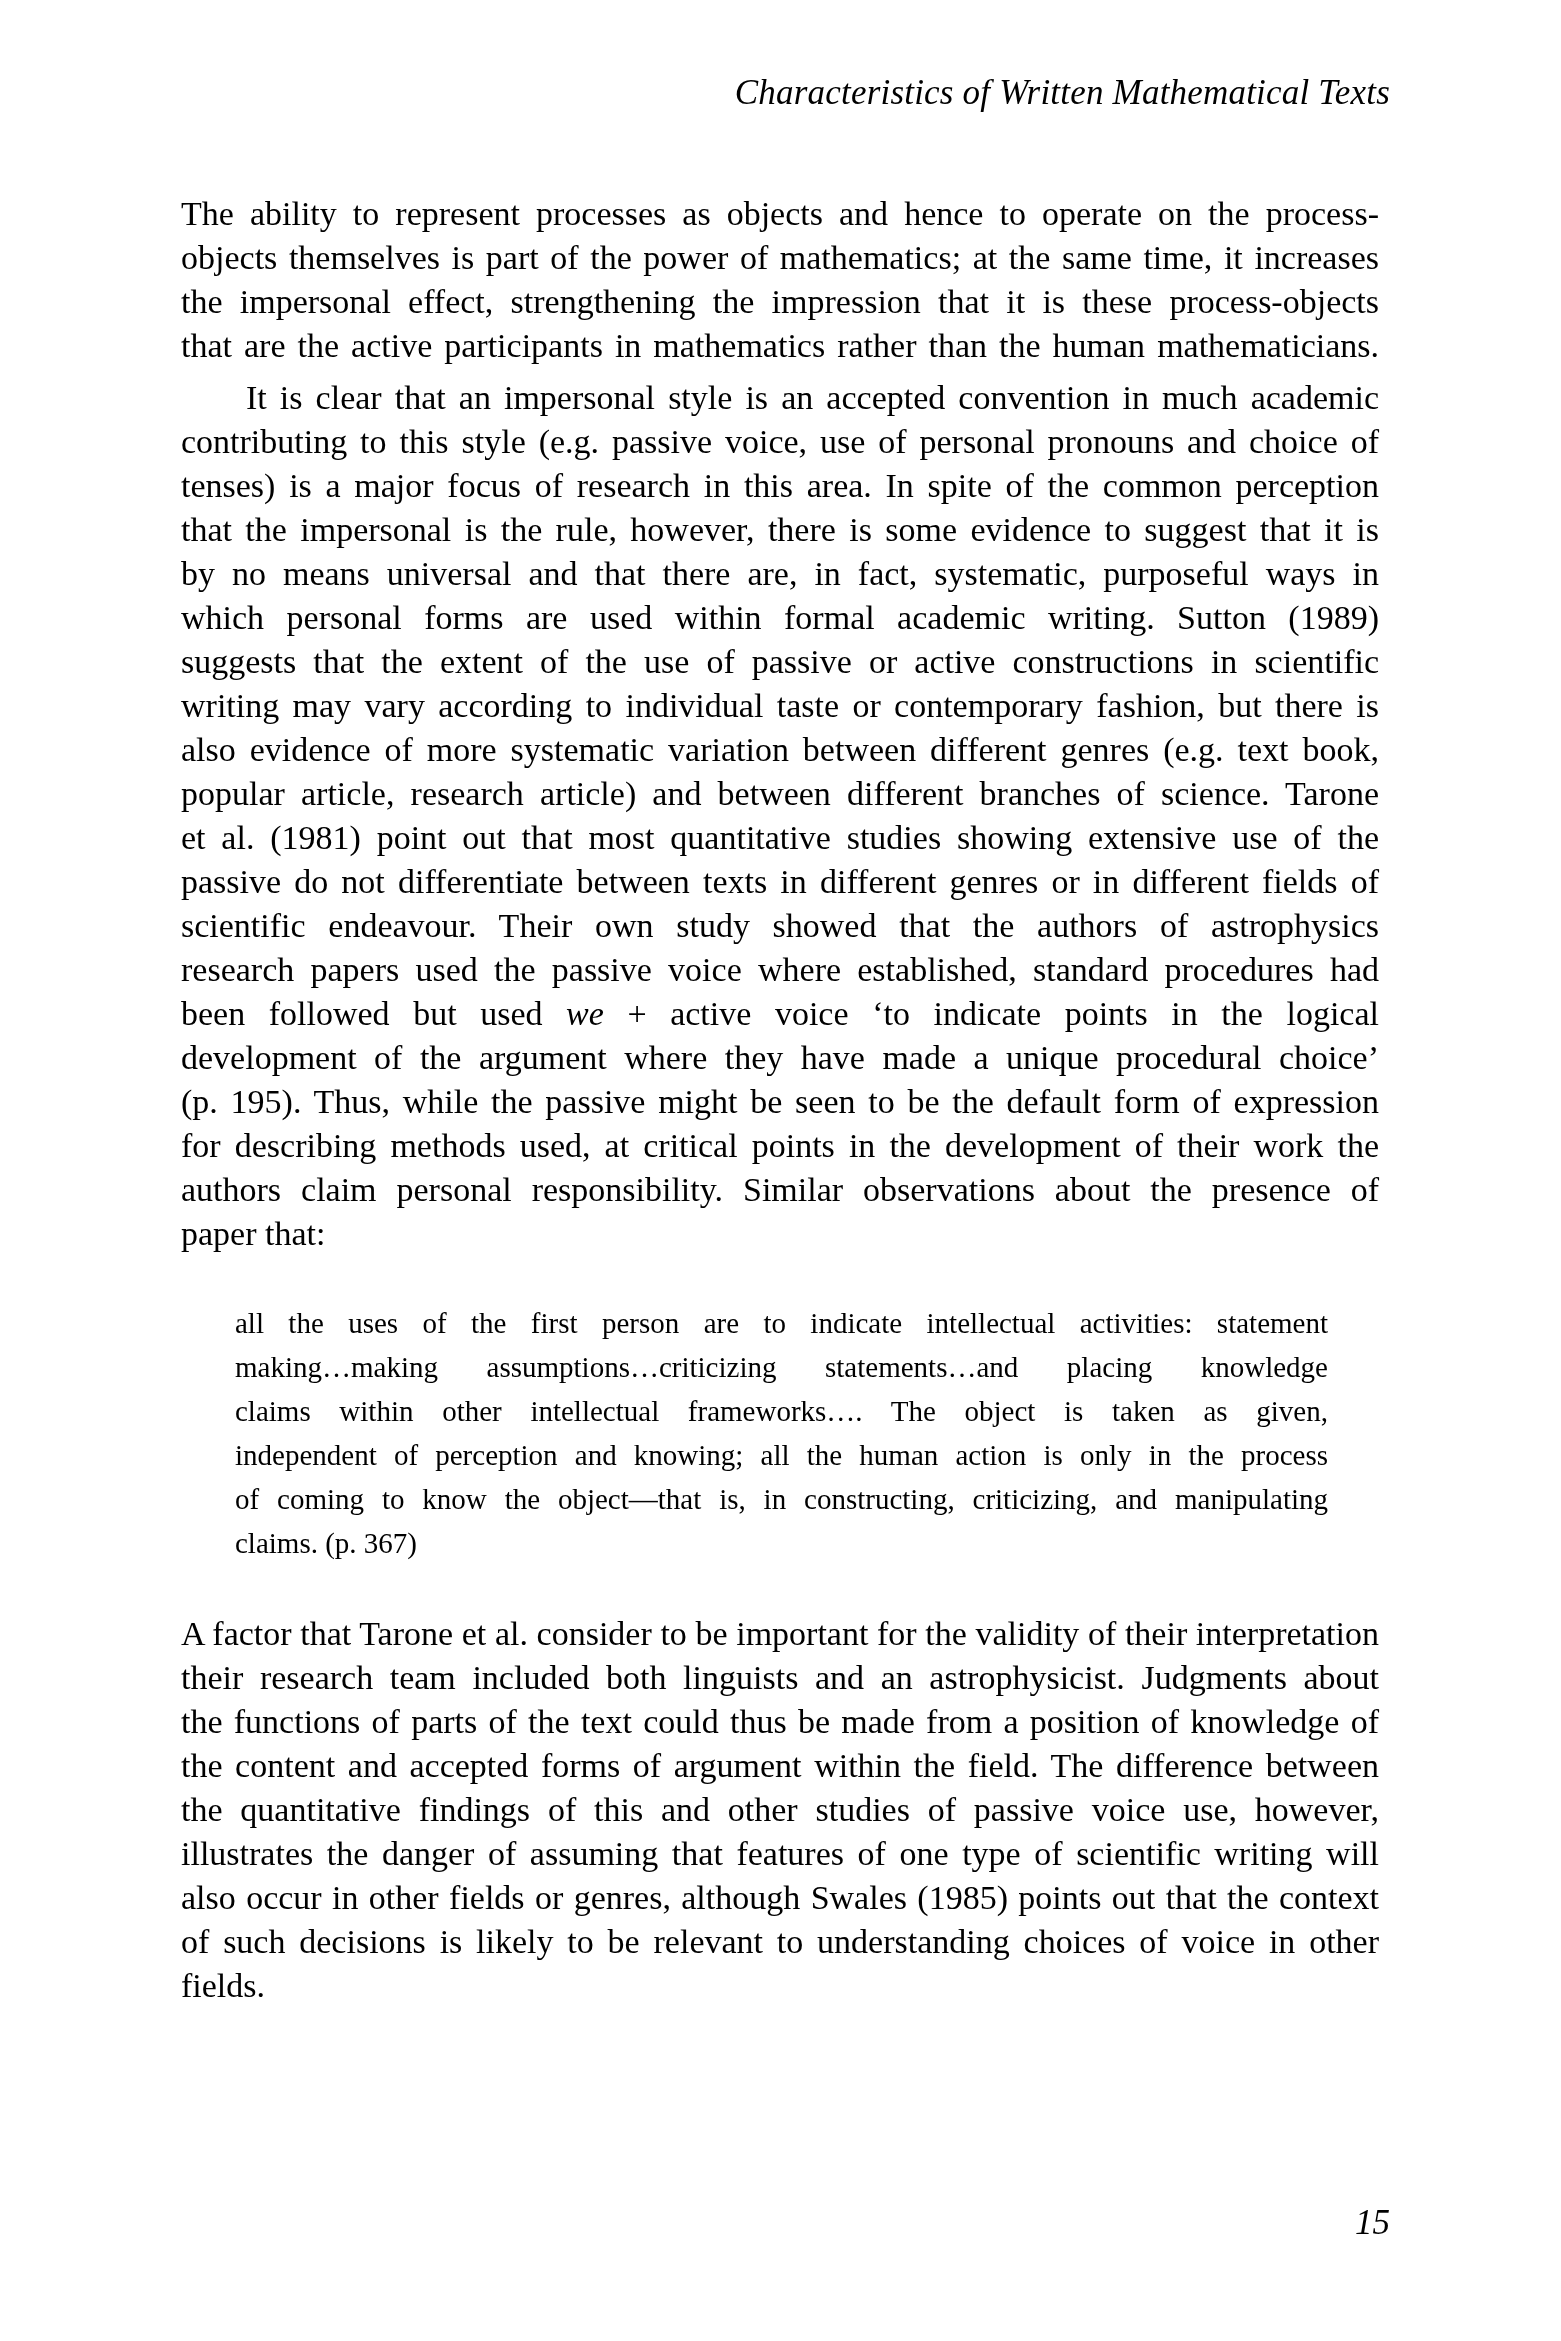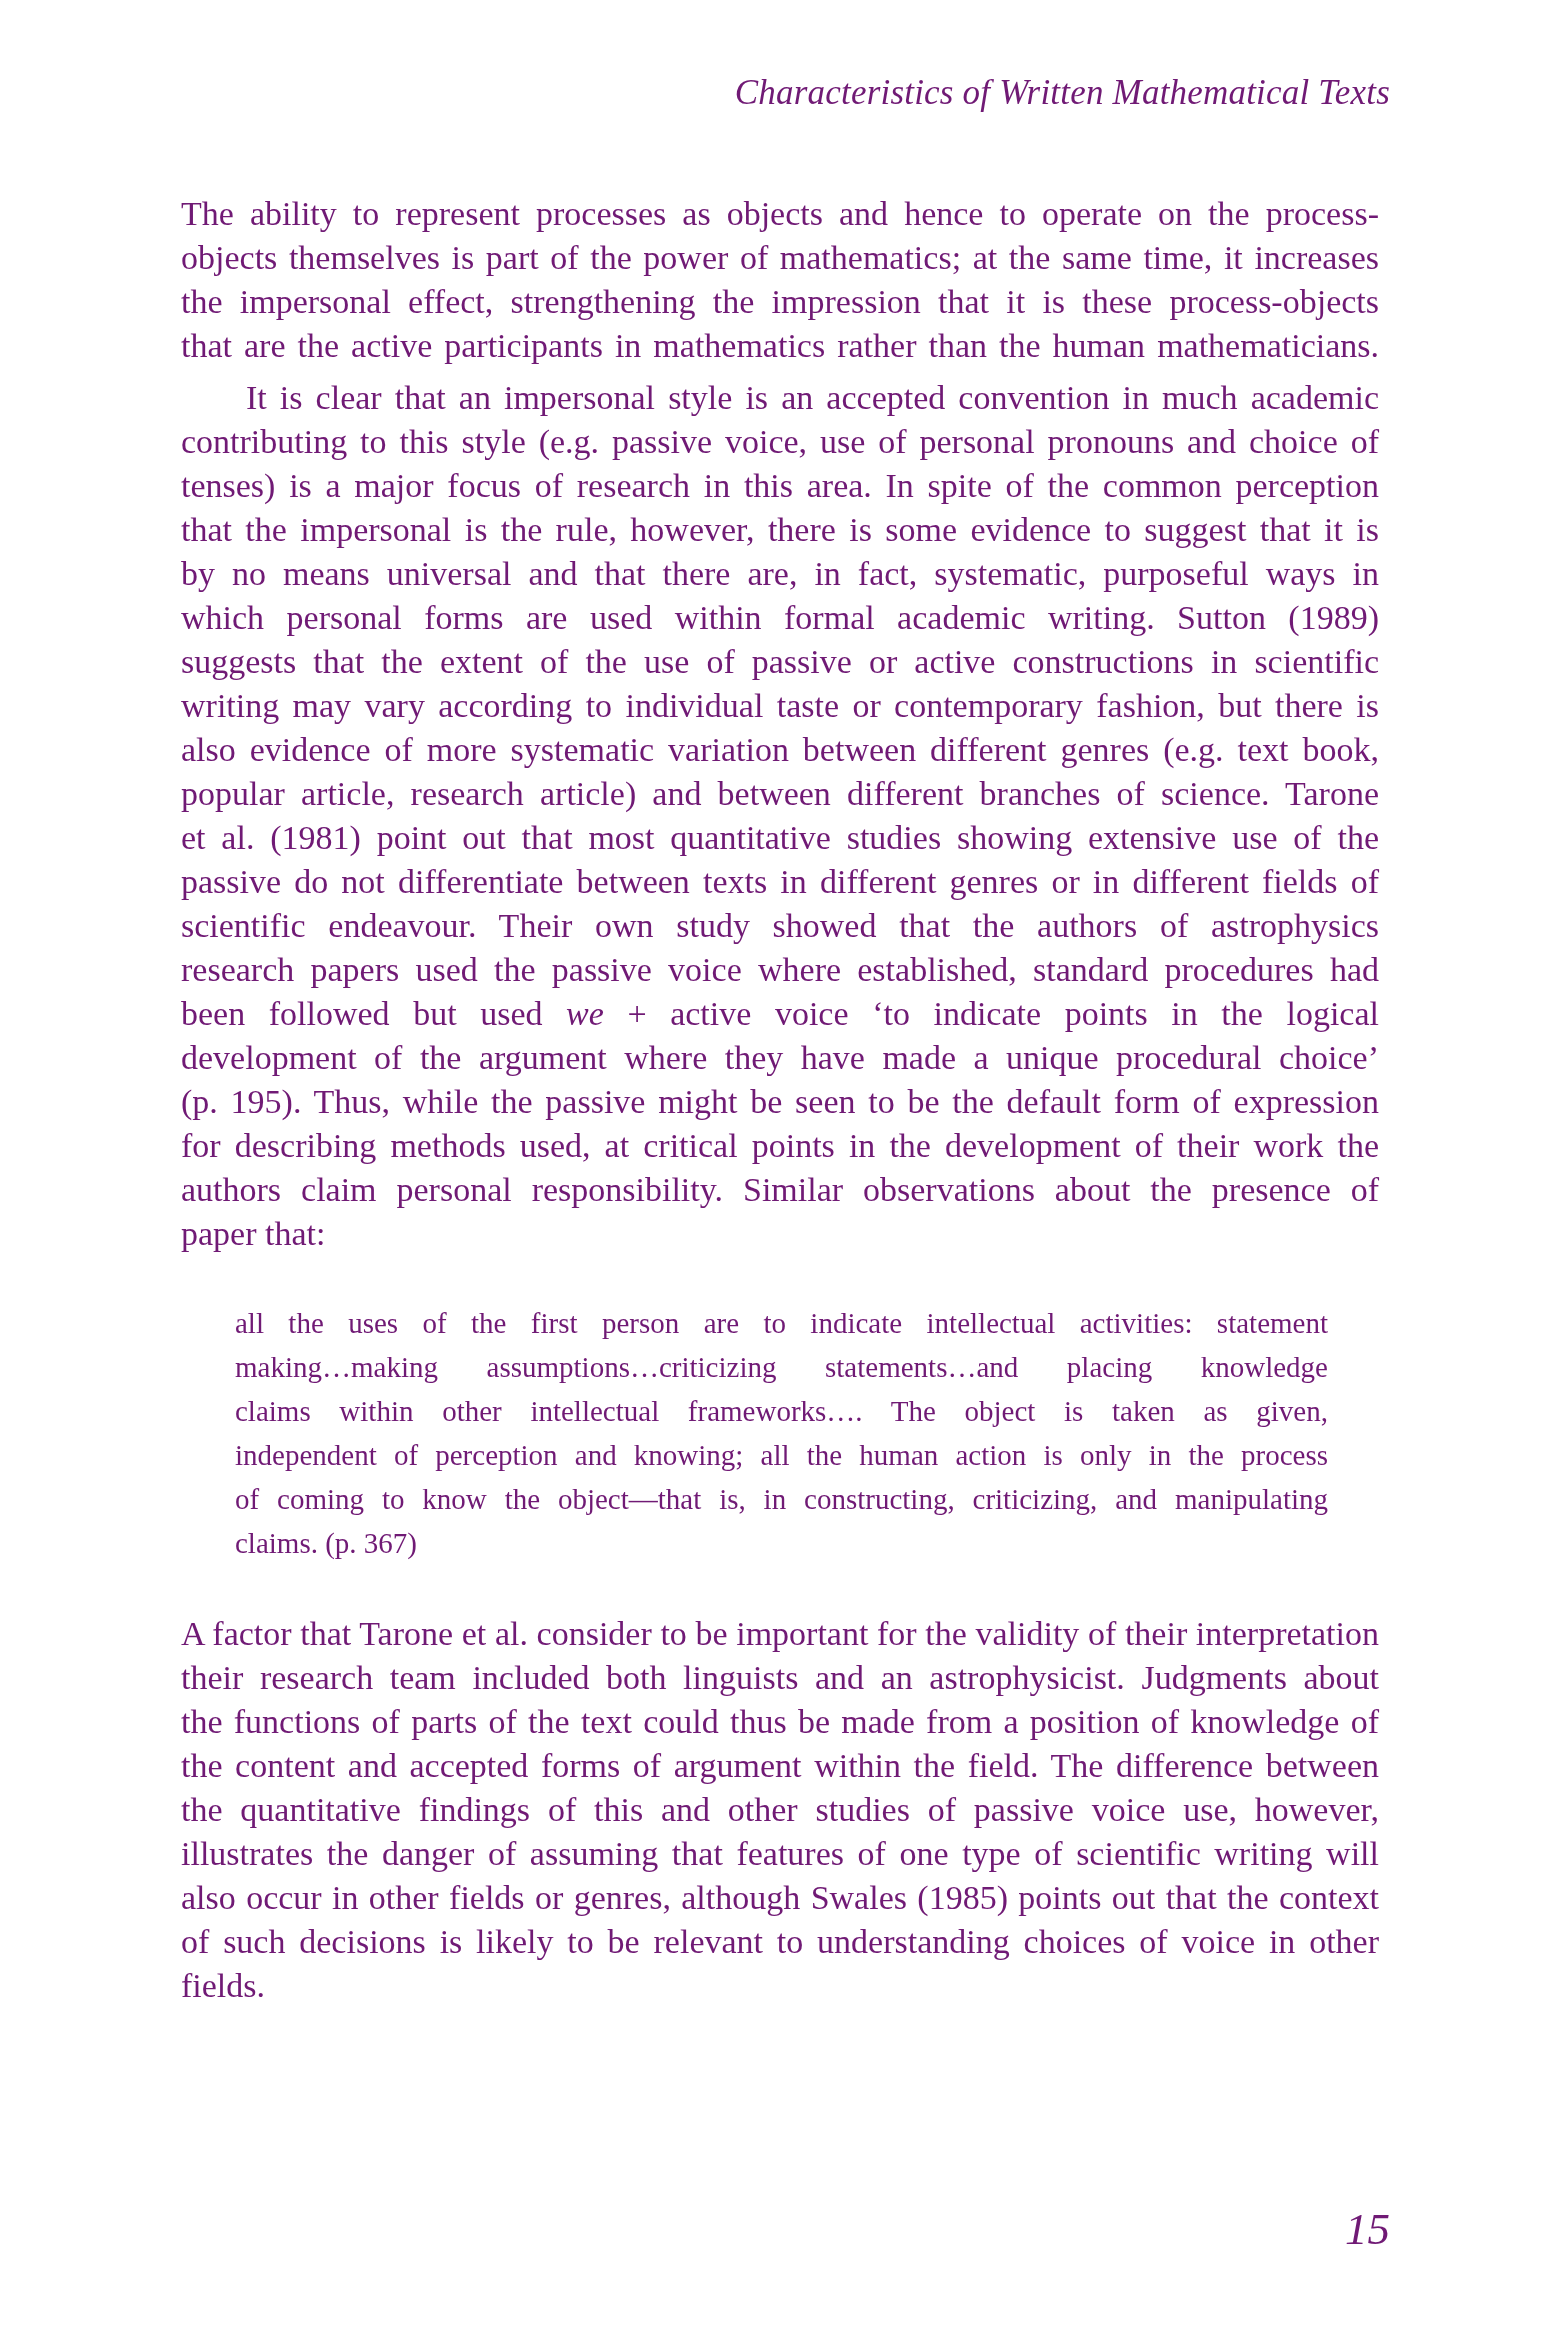--- a/index.html
+++ b/index.html
@@ -1,25 +1,25 @@
 <!DOCTYPE html>
 <html style="font-size:14px"><head>
   <meta charset="utf-8">
   <style>
     html, body { margin: 0; padding: 0; background: #ffffff; }
     body { width: 1561px; height: 2342px; position: relative; overflow: hidden; }
-    .page { position: absolute; left: 0; top: 0; width: 1561px; height: 2342px; background: #ffffff; color: #701a75;
+    .page { position: absolute; left: 0; top: 0; width: 1561px; height: 2342px; background: #ffffff; color: #000000;
             font-family: "Liberation Serif", "DejaVu Serif", serif; }
     .running-head { position: absolute; right: 171px; top: 73px; font-style: italic; font-size: 35px; letter-spacing: 0.2px; white-space: nowrap; }
     .body-text { position: absolute; left: 173px; width: 1214px; top: 184px; font-size: 34px; line-height: 44px; }
     .body-text p { margin: 8px; text-align: justify; }
     .block-quote { margin: 45px 0 47px 62px !important; width: 1093px; font-size: 29px; line-height: 44px; text-align: justify; }
     .line { display: block; text-align: justify; text-align-last: justify; white-space: nowrap; }
     .line.last { text-align-last: left; }
-    .page-number { position: absolute; right: 171px; top: 2203px; font-style: italic; font-size: 45px; }
+    .page-number { position: absolute; right: 171px; top: 2203px; font-style: italic; font-size: 35px; }
     em { font-style: italic; }
   </style>
 </head>
 <body>
 
 <div class="page">
   <div class="running-head">Characteristics of Written Mathematical Texts</div>
 
   <div class="body-text">
     <p>

